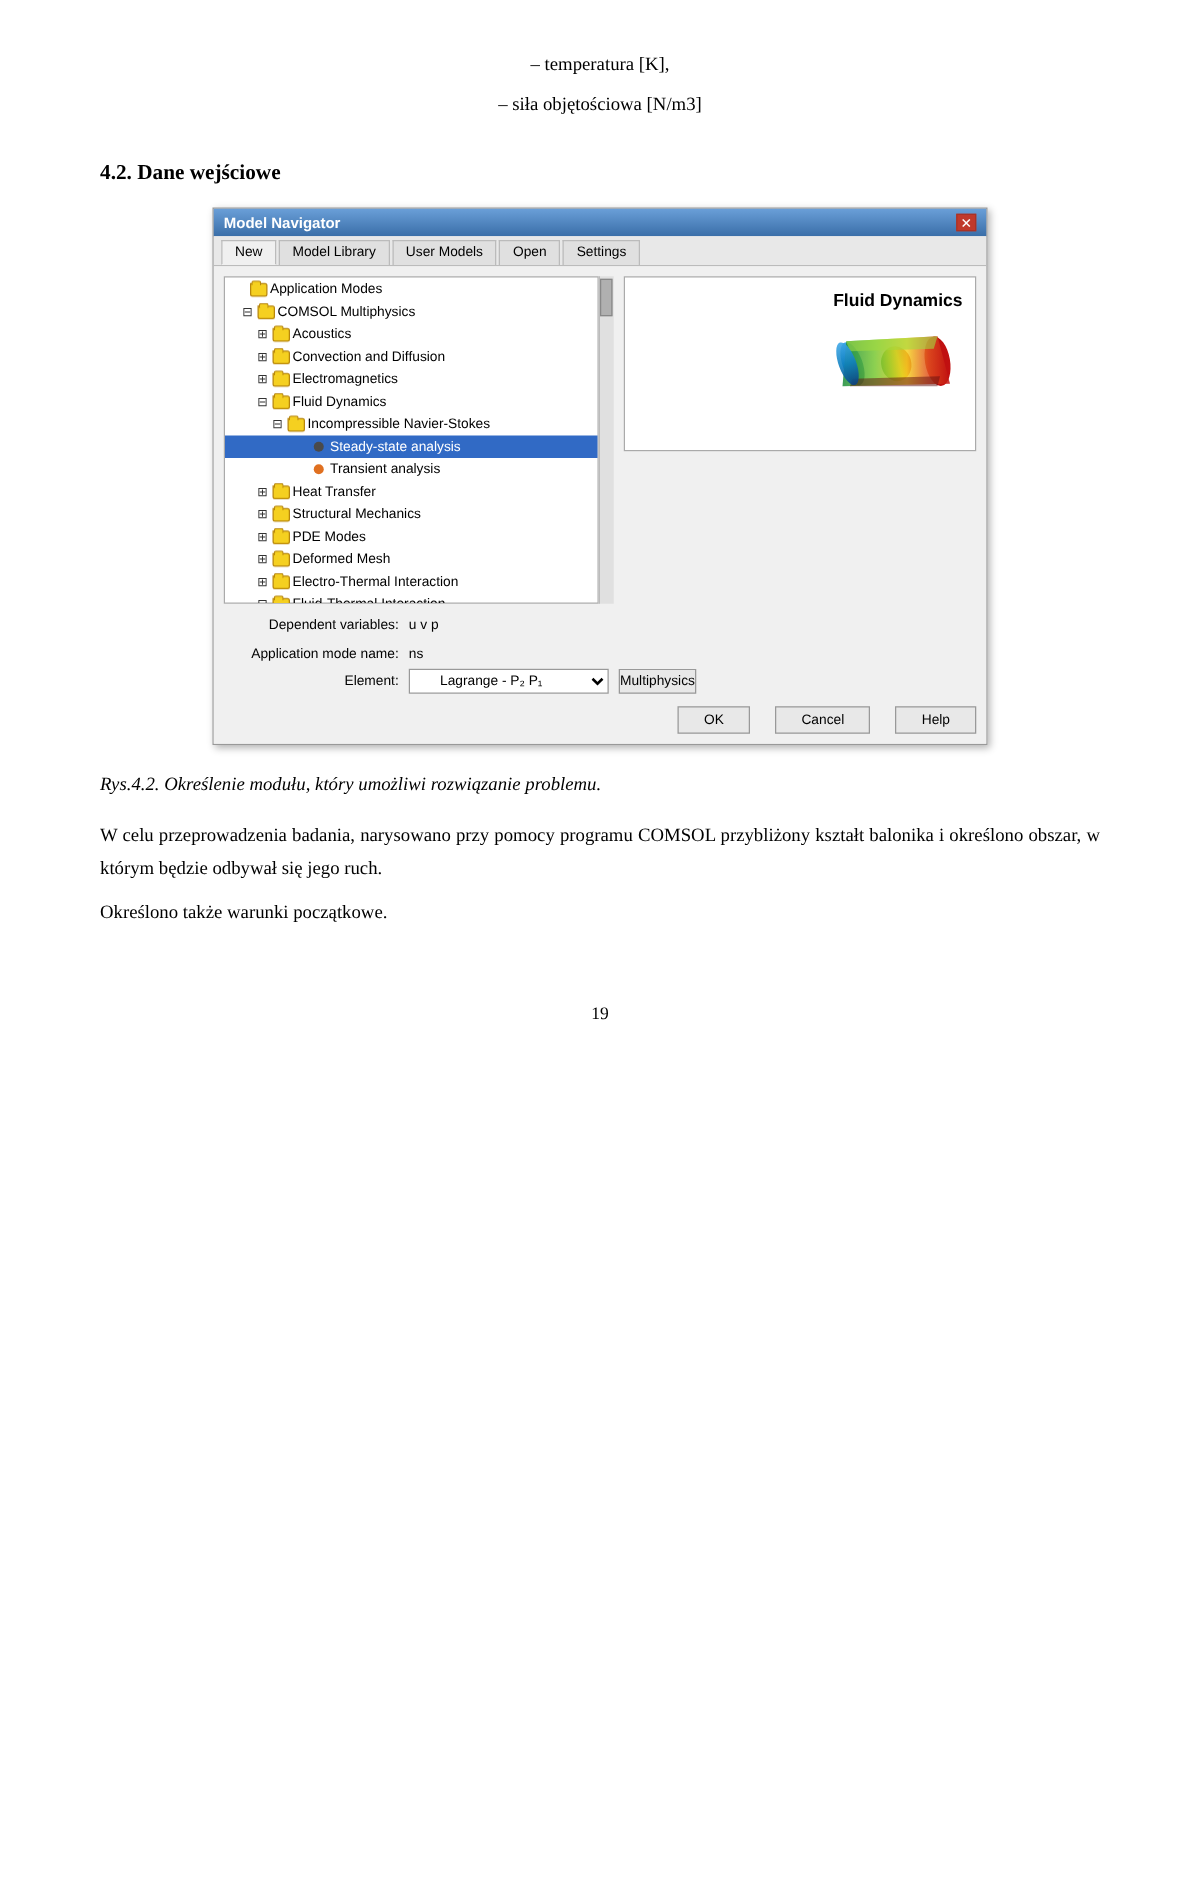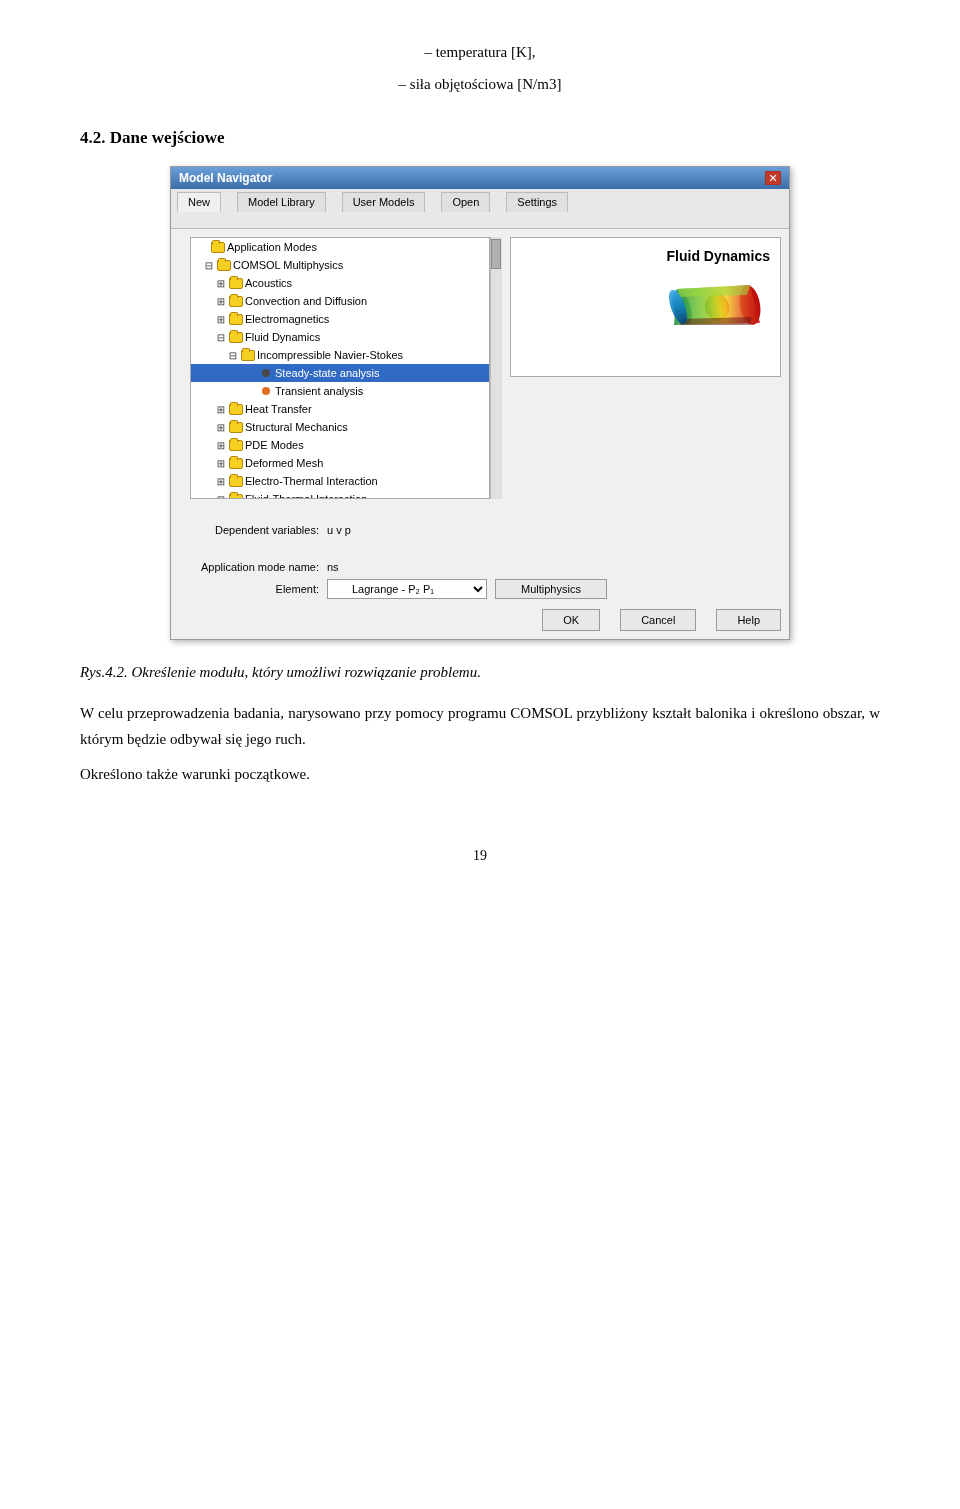--- a/index.html
+++ b/index.html
@@ -64,22 +64,22 @@
       align-items: center;
       justify-content: center;
       cursor: pointer;
       font-family: Arial;
     }
 
     .mn-tabs {
       display: flex;
       background: #e8e8e8;
       border-bottom: 1px solid #bbb;
-      padding: 3px 6px 16px 6px;
-      gap: 16px;
+      padding: 3px 6px 0 6px;
+      gap: 2px;
     }
 
     .mn-tab {
       font-family: Arial, sans-serif;
       font-size: 11px;
       padding: 3px 10px;
       border: 1px solid #bbb;
       background: #e0e0e0;
       cursor: pointer;
       border-bottom: none;
@@ -133,21 +133,20 @@
       position: absolute;
       right: 4px;
       top: 50%;
       transform: translateY(-50%);
       pointer-events: none;
     }
 
     .mn-main-area {
       display: flex;
       gap: 8px;
-      margin-left: 11px;
     }
 
     
     .mn-tree {
       width: 300px;
       border: 1px solid #aaa;
       background: #fff;
       font-family: Arial, sans-serif;
       font-size: 11px;
       overflow: hidden;
@@ -276,21 +275,21 @@
       margin-bottom: 4px;
     }
 
     
     .mn-info-row {
       display: flex;
       align-items: flex-end;
       gap: 8px;
       font-family: Arial, sans-serif;
       font-size: 11px;
-      margin-top: 19px;
+      margin-top: 5px;
     }
 
     .mn-info-label {
       width: 140px;
       text-align: right;
     }
 
     .mn-info-value {
       font-family: Arial, sans-serif;
       font-size: 11px;
@@ -314,21 +313,21 @@
       font-size: 11px;
       padding: 2px 20px;
       border: 1px solid #999;
       background: #fff;
       width: 160px;
     }
 
     .mn-multiphysics-btn {
       font-family: Arial, sans-serif;
       font-size: 11px;
-      padding: 3px 25px;
+      padding: 3px 0;
       border: 1px solid #999;
       background: #e8e8e8;
       cursor: pointer;
     }
 
     .mn-button-row {
       display: flex;
       justify-content: flex-end;
       gap: 20px;
       margin-top: 4px;

